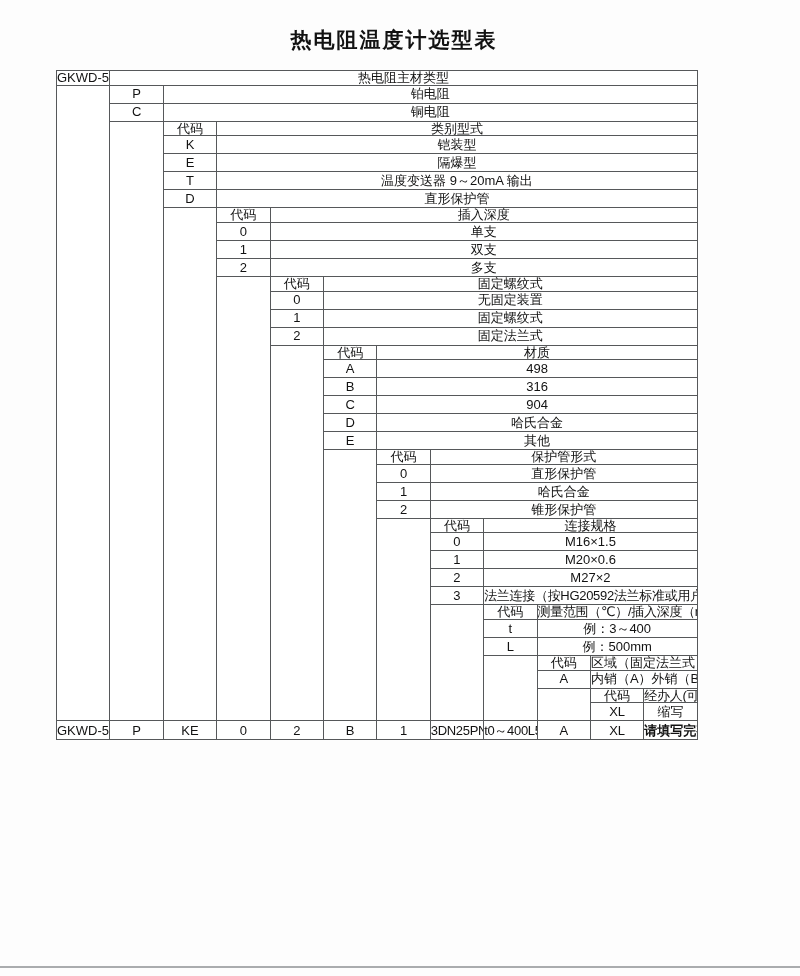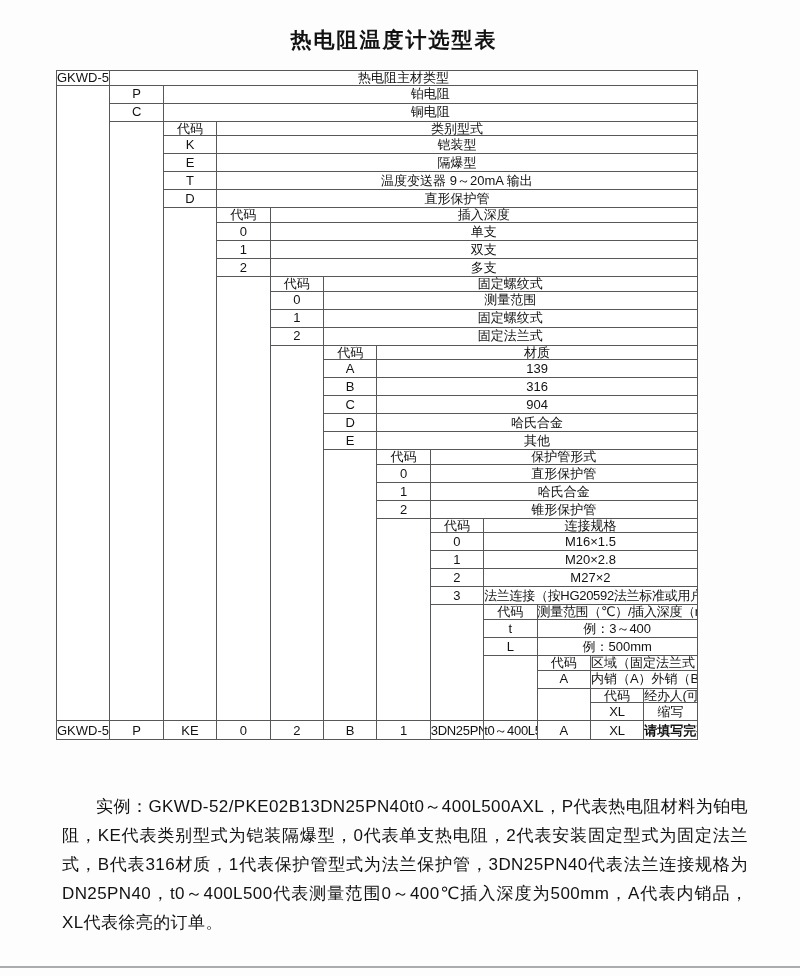--- a/index.html
+++ b/index.html
@@ -109,39 +109,39 @@
       <td class="l" colspan="8">多支</td>
     </tr>
 
     <tr class="hb">
       <td class="stair" rowspan="26"></td>
       <td class="c hdr">代码</td>
       <td class="l hdr" colspan="7">固定螺纹式</td>
     </tr>
     <tr>
       <td class="c">0</td>
-      <td class="l" colspan="7">测量范围</td>
+      <td class="l" colspan="7">无固定装置</td>
     </tr>
     <tr>
       <td class="c">1</td>
       <td class="l" colspan="7">固定螺纹式</td>
     </tr>
     <tr>
       <td class="c">2</td>
       <td class="l" colspan="7">固定法兰式</td>
     </tr>
 
     <tr class="hb">
       <td class="stair" rowspan="22"></td>
       <td class="c hdr">代码</td>
       <td class="l hdr" colspan="6">材质</td>
     </tr>
     <tr>
       <td class="c">A</td>
-      <td class="l" colspan="6">139</td>
+      <td class="l" colspan="6">498</td>
     </tr>
     <tr>
       <td class="c">B</td>
       <td class="l" colspan="6">316</td>
     </tr>
     <tr>
       <td class="c">C</td>
       <td class="l" colspan="6">904</td>
     </tr>
     <tr>
@@ -175,21 +175,21 @@
       <td class="stair" rowspan="12"></td>
       <td class="c hdr">代码</td>
       <td class="l hdr" colspan="4">连接规格</td>
     </tr>
     <tr>
       <td class="c">0</td>
       <td class="l" colspan="4">M16×1.5</td>
     </tr>
     <tr>
       <td class="c">1</td>
-      <td class="l" colspan="4">M20×2.8</td>
+      <td class="l" colspan="4">M20×0.6</td>
     </tr>
     <tr>
       <td class="c">2</td>
       <td class="l" colspan="4">M27×2</td>
     </tr>
     <tr>
       <td class="c">3</td>
       <td class="l sm" colspan="4">法兰连接（按HG20592法兰标准或用户要求）填写DN,PN</td>
     </tr>
 
@@ -237,16 +237,15 @@
       <td class="c">1</td>
       <td class="c sm">3DN25PN40</td>
       <td class="c sm">t0～400L500</td>
       <td class="c">A</td>
       <td class="c">XL</td>
       <td class="c bold">请填写完整</td>
     </tr>
   </tbody>
     </table>
 
-  <div class="note">实例：GKWD-52/PKE02B13DN25PN40t0～400L500AXL，P代表热电阻材料为铂电阻，KE代表类别型式为铠装隔爆型，0代表单支热电阻，2代表安装固定型式为固定法兰式，B代表316材质，1代表保护管型式为法兰保护管，3DN25PN40代表法兰连接规格为DN25PN40，t0～400L500代表测量范围0～400℃插入深度为500mm，A代表内销品，XL代表徐亮的订单。</div>
 
   <div class="footer-line"></div>
 </div>
 
 </body></html>

